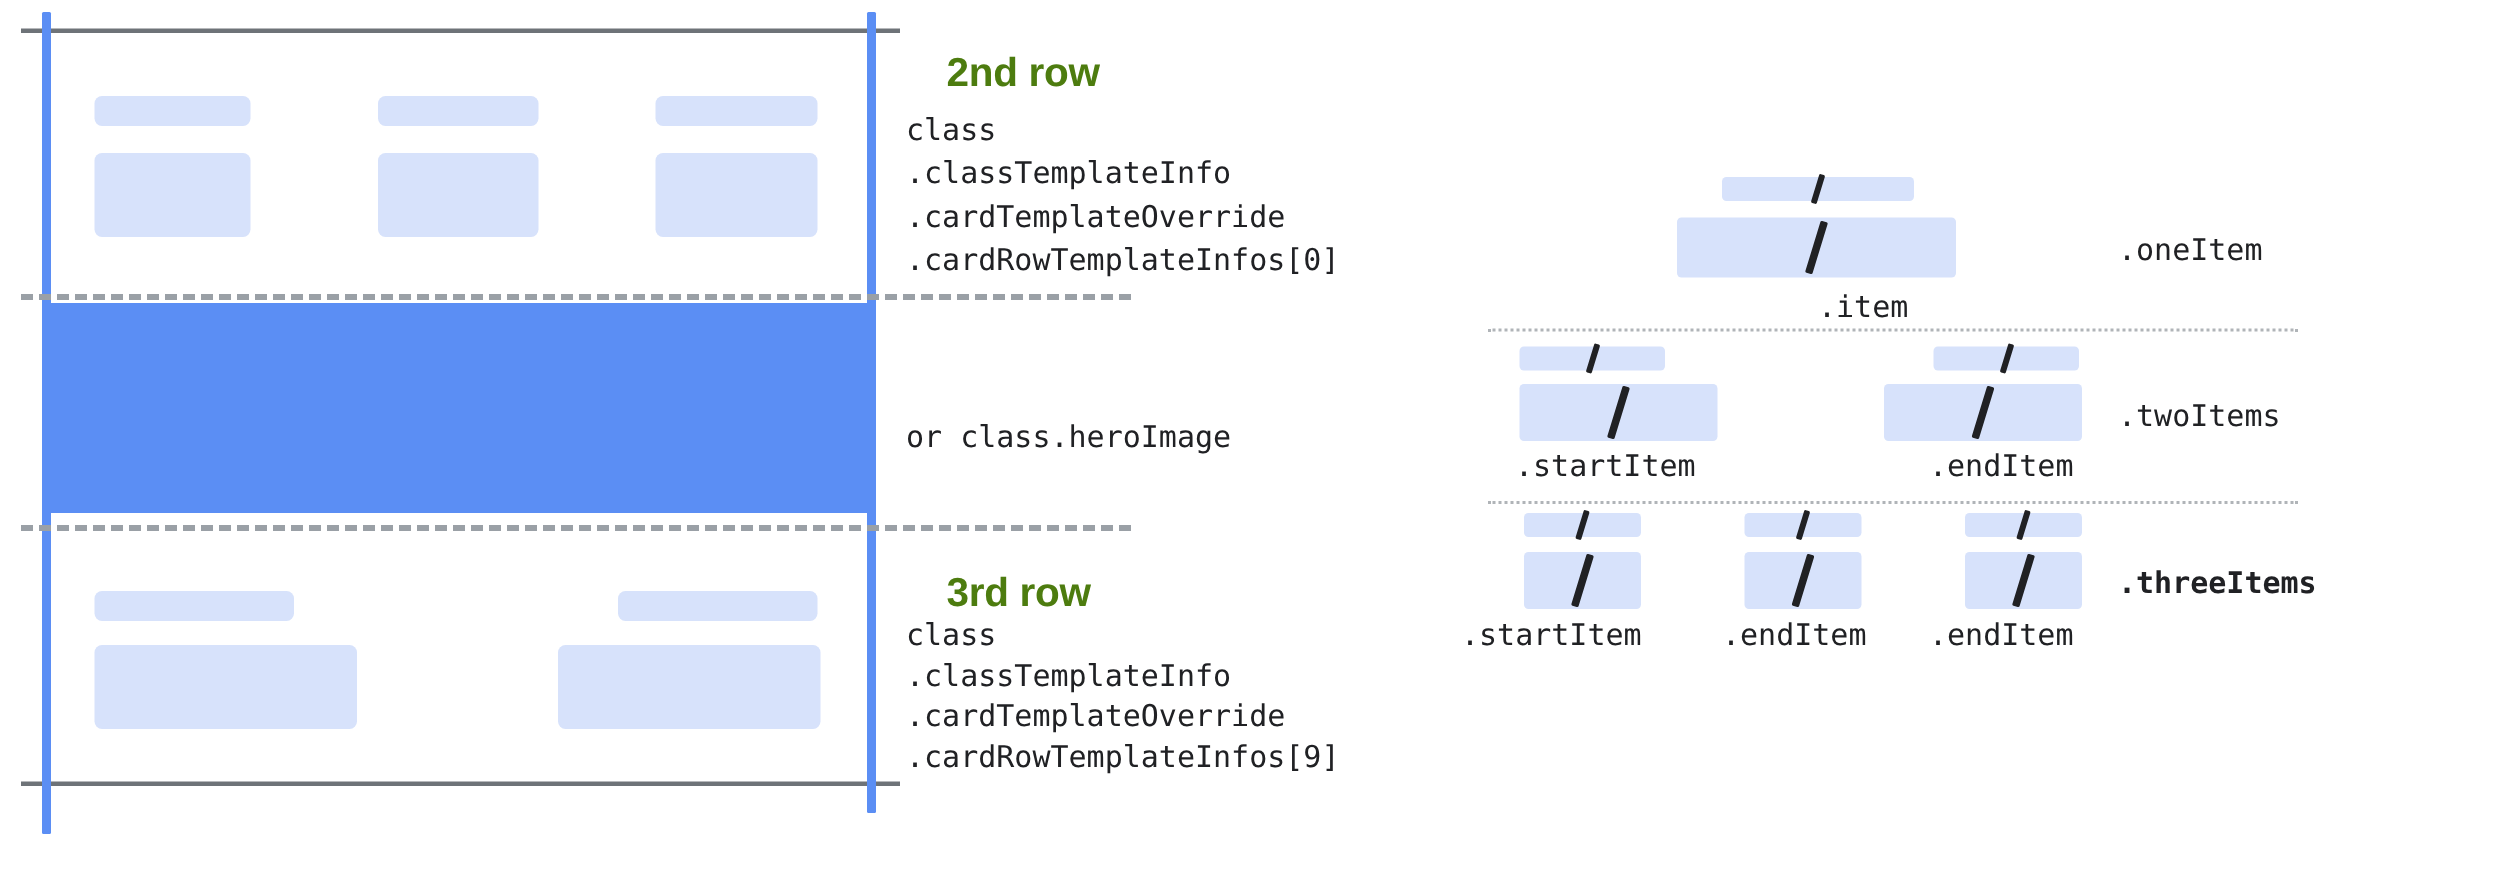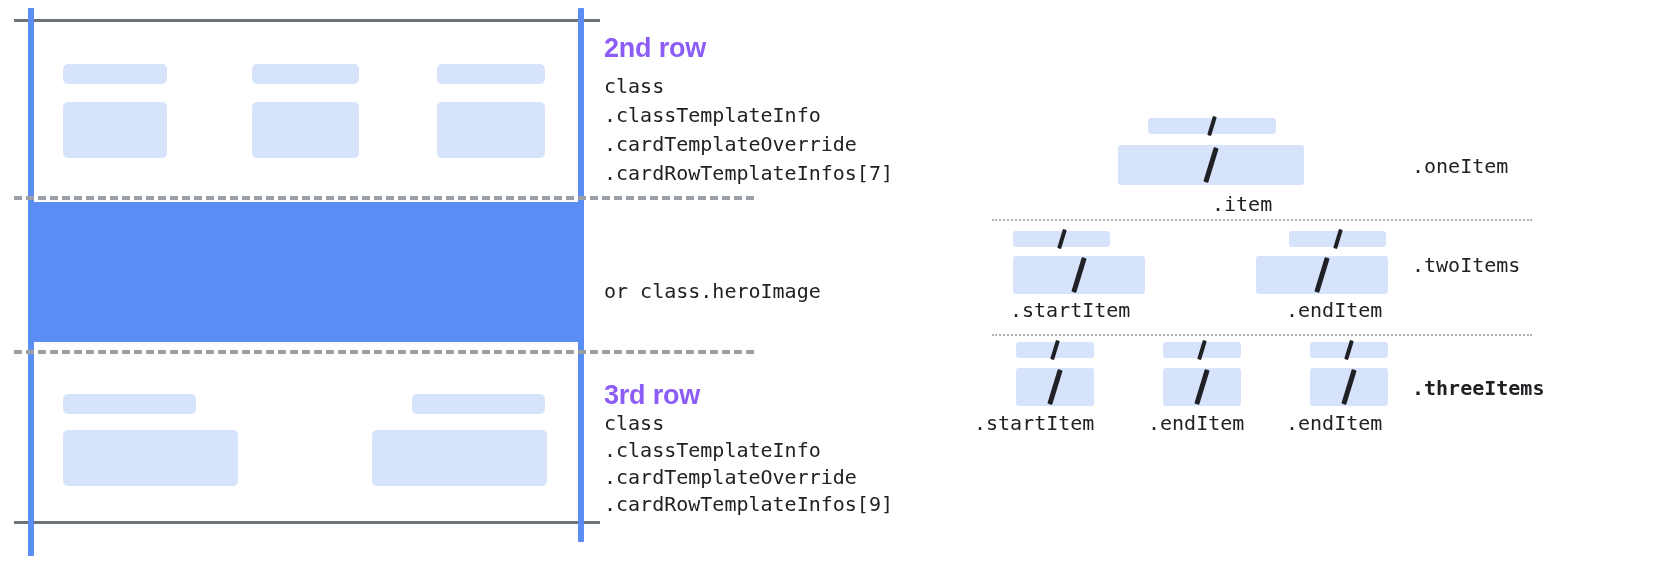--- a/index.html
+++ b/index.html
@@ -51,23 +51,24 @@
     position: absolute;
     background: #5b8ef4;
   }
 
   
   .row-title {
     position: absolute;
     font-family: "Liberation Sans", sans-serif;
     font-weight: bold;
     font-size: 27px;
-    color: #8b5cf6;
+    color: #4d7c0f;
     white-space: pre;
     letter-spacing: -0.2px;
+    margin-left: 27px;
   }
   .mono {
     position: absolute;
     font-family: "DejaVu Sans Mono", "Liberation Mono", monospace;
     font-size: 20px;
     line-height: 29px;
     color: #202124;
     white-space: pre;
   }
   .mono-label {
@@ -128,21 +129,21 @@
   <div class="placeholder" style="left:63px; top:430px; width:175px; height:56px;"></div>
 
   <div class="placeholder" style="left:412px; top:394px; width:133px; height:20px;"></div>
   <div class="placeholder" style="left:372px; top:430px; width:175px; height:56px;"></div>
 
   <div class="row-title" style="left:604px; top:33px;">2nd row</div>
 
   <div class="mono" style="left:604px; top:72px;">class</div>
   <div class="mono" style="left:604px; top:101px;">.classTemplateInfo</div>
   <div class="mono" style="left:604px; top:130px;">.cardTemplateOverride</div>
-  <div class="mono" style="left:604px; top:159px;">.cardRowTemplateInfos[7]</div>
+  <div class="mono" style="left:604px; top:159px;">.cardRowTemplateInfos[0]</div>
 
   <div class="mono" style="left:604px; top:277px;">or class.heroImage</div>
 
   <div class="row-title" style="left:604px; top:380px;">3rd row</div>
 
   <div class="mono" style="left:604px; top:409px;">class</div>
   <div class="mono" style="left:604px; top:436px;">.classTemplateInfo</div>
   <div class="mono" style="left:604px; top:463px;">.cardTemplateOverride</div>
   <div class="mono" style="left:604px; top:490px;">.cardRowTemplateInfos[9]</div>
 
@@ -173,21 +174,21 @@
   <div class="slashbox small" style="left:1289px; top:231px; width:97px; height:16px;">
     <div class="fill"></div>
     <div class="slash"></div>
   </div>
   <div class="slashbox big" style="left:1256px; top:256px; width:132px; height:38px;">
     <div class="fill"></div>
     <div class="slash"></div>
   </div>
   <div class="mono-label" style="left:1286px; top:298px;">.endItem</div>
 
-  <div class="mono-label" style="left:1412px; top:253px;text-align:right;">.twoItems</div>
+  <div class="mono-label" style="left:1412px; top:265px;text-align:right;">.twoItems</div>
 
   <div class="hline-dotted-thin" style="left:992px; top:334px; width:540px;"></div>
 
   <div class="slashbox small" style="left:1016px; top:342px; width:78px; height:16px;">
     <div class="fill"></div>
     <div class="slash"></div>
   </div>
   <div class="slashbox big" style="left:1016px; top:368px; width:78px; height:38px;">
     <div class="fill"></div>
     <div class="slash"></div>

